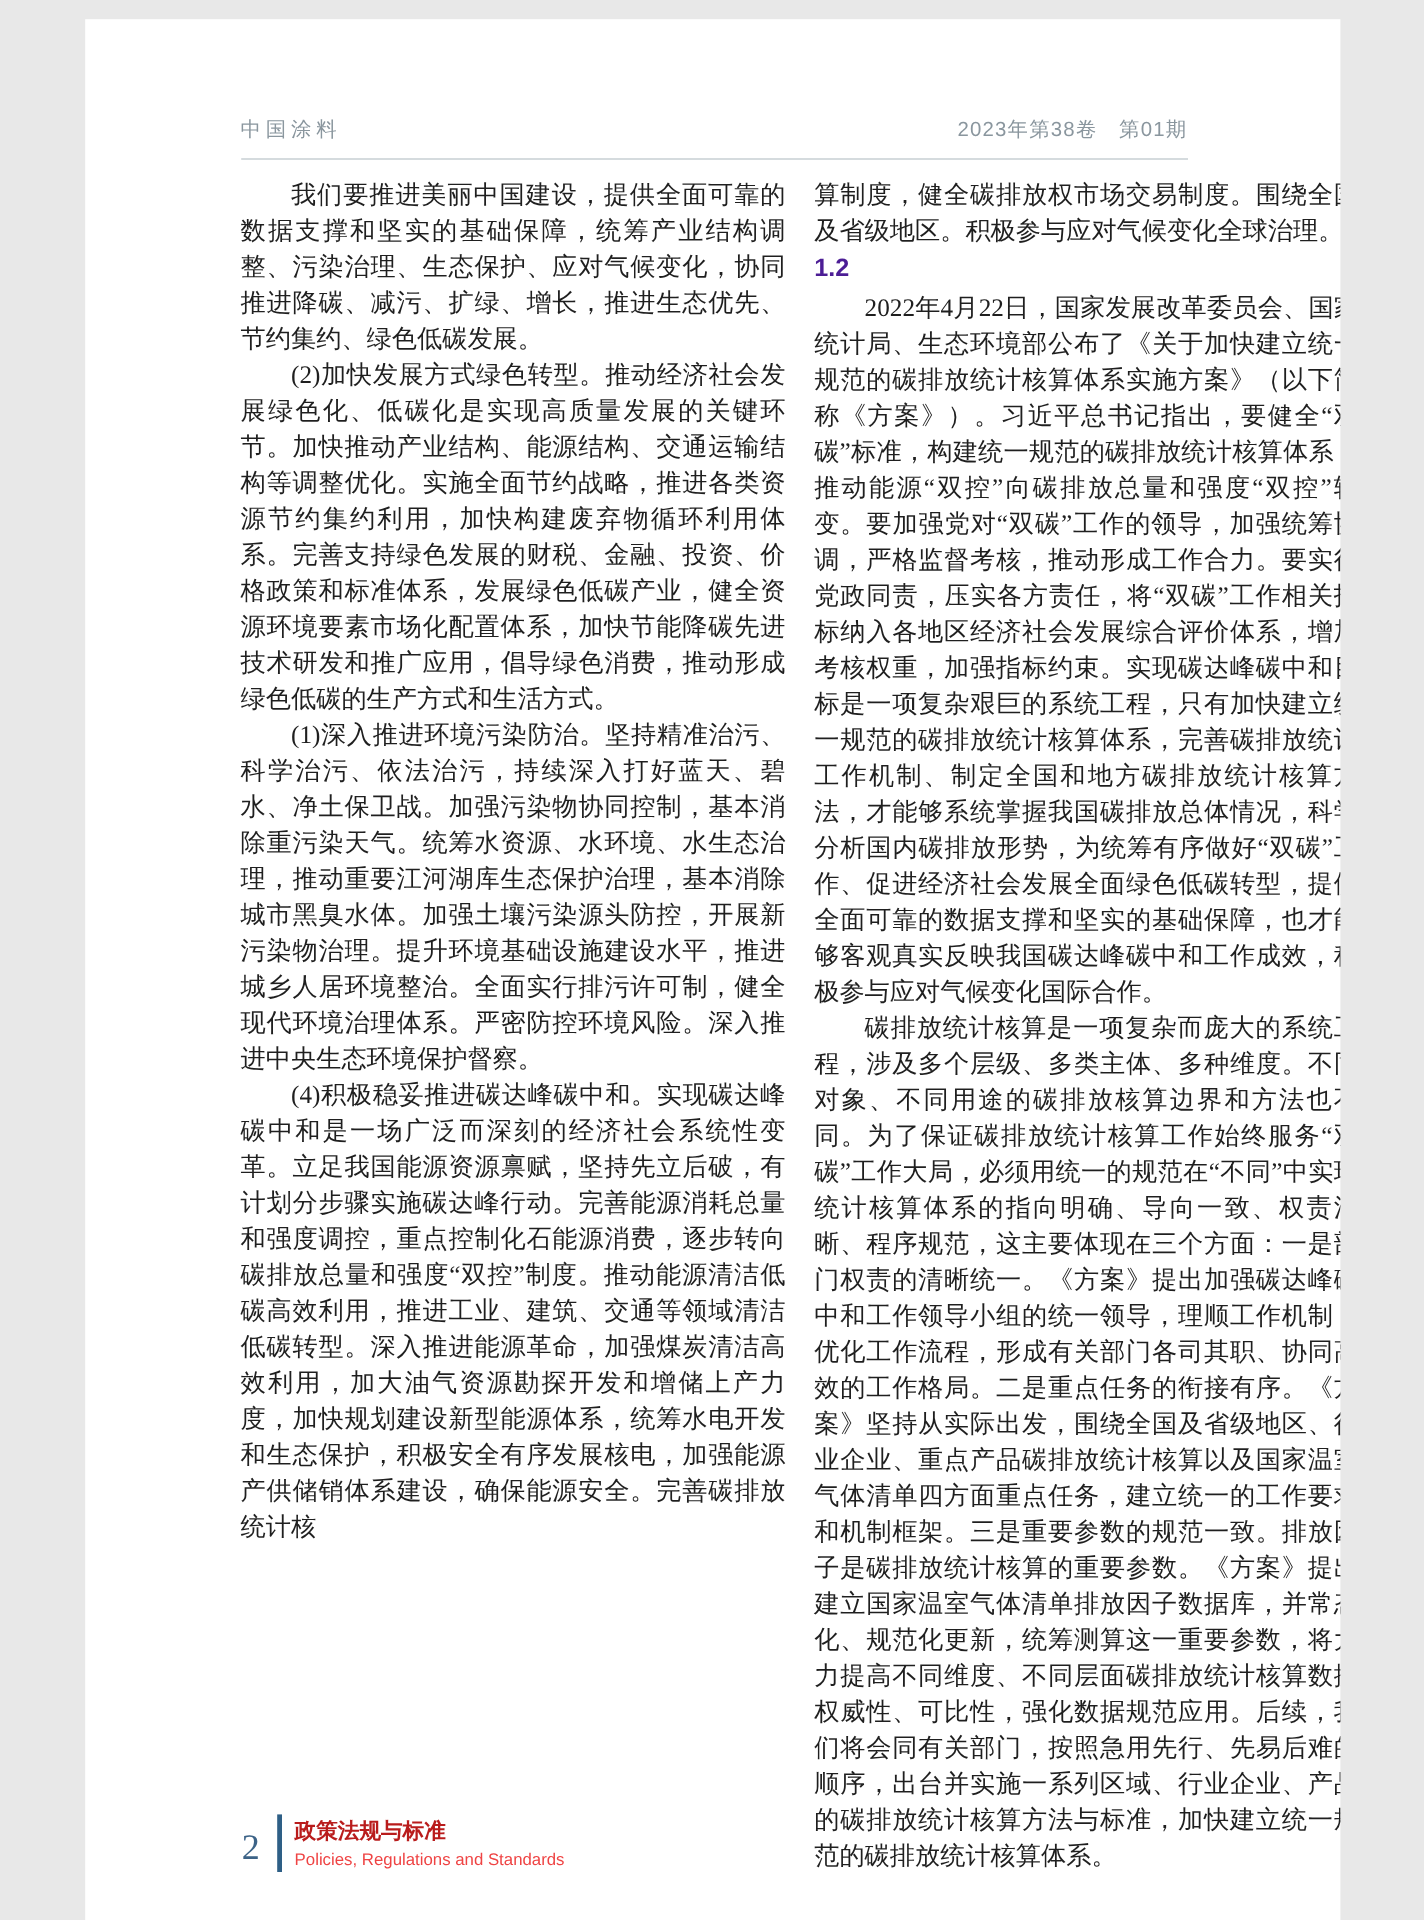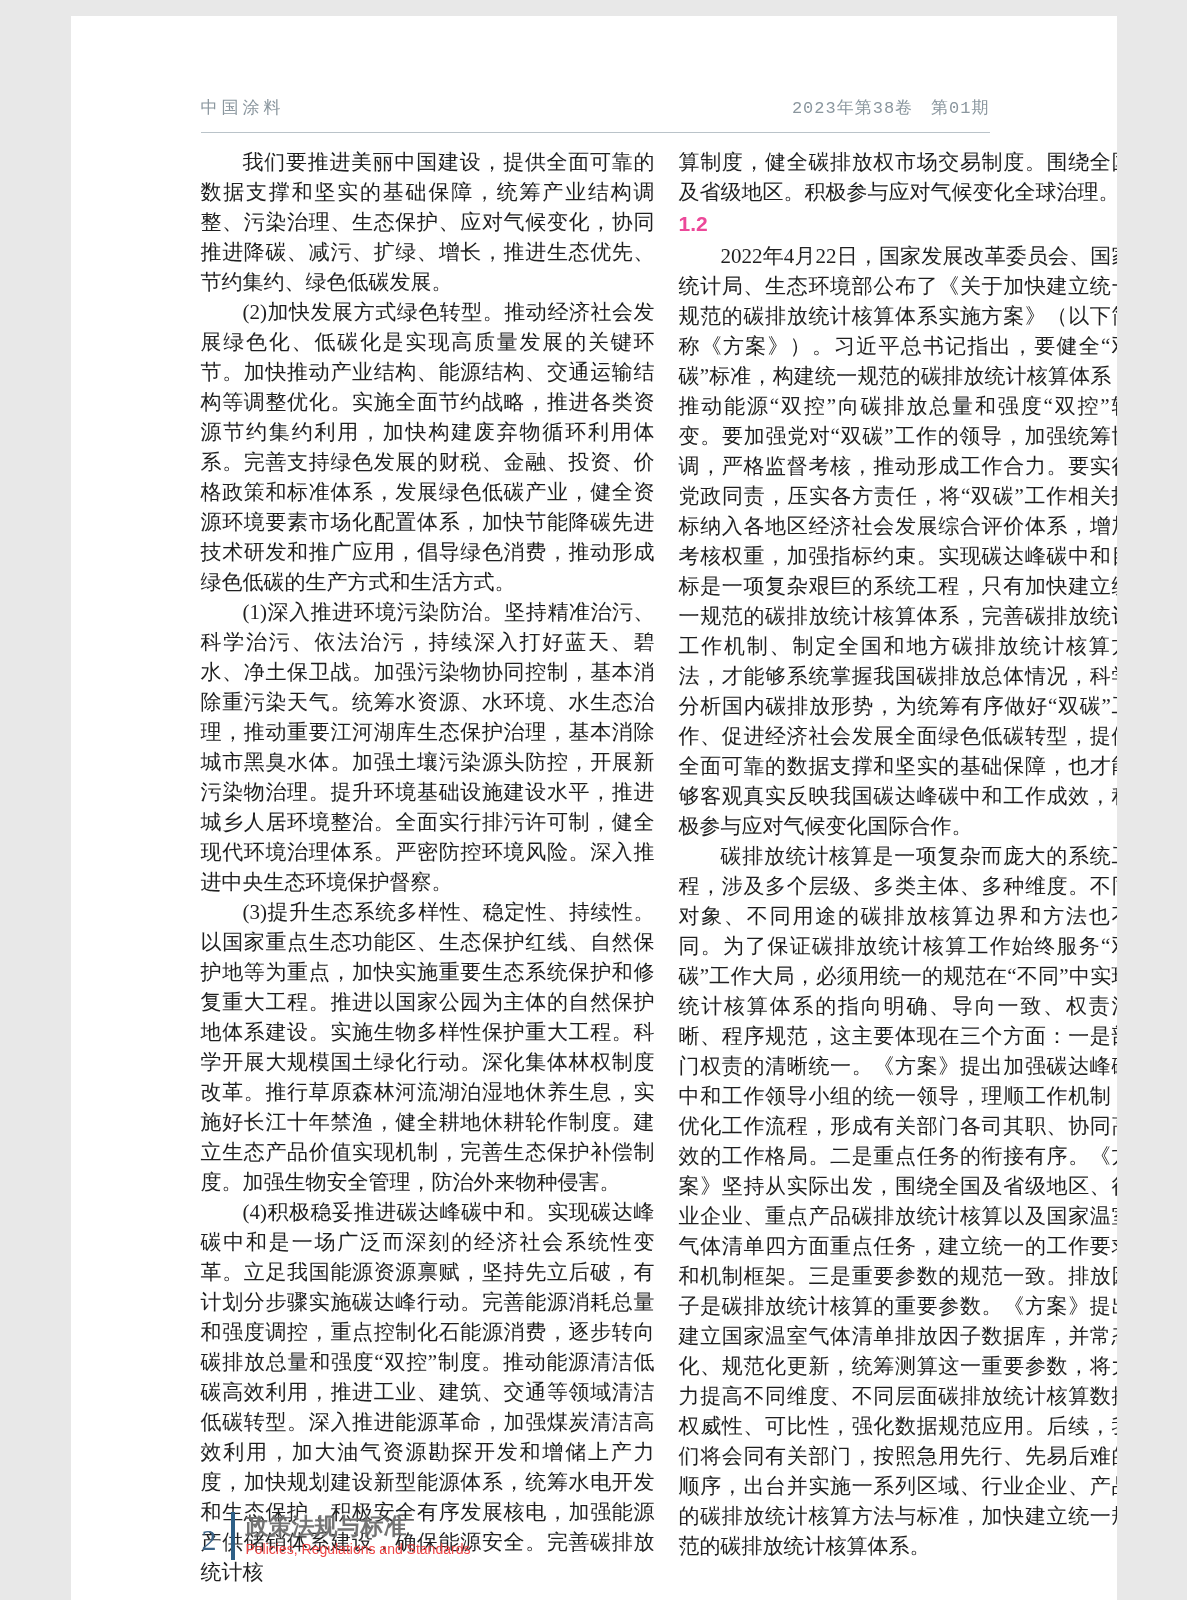--- a/index.html
+++ b/index.html
@@ -18,21 +18,21 @@
     position: absolute;
     top: 80px; left: 130px; right: 127px;
     display: flex;
     justify-content: space-between;
     align-items: flex-end;
     font-family: "Liberation Sans", "DejaVu Sans", sans-serif;
     font-size: 17px;
     color: #8a969e;
   }
   .journal-name { letter-spacing: 4px; }
-  .issue-info { letter-spacing: 1px; font-family: Liberation Mono, monospace; }
+  .issue-info { letter-spacing: 1px; }
   .header-rule {
     position: absolute;
     top: 116px; left: 130px; right: 127px;
     height: 1px;
     background: #bac3c9;
   }
   
   .content {
     position: absolute;
     top: 131px; left: 130px;
@@ -49,21 +49,21 @@
   .column p { margin: 0; text-indent: 2em; }
   .column p.no-indent { text-indent: 0; }
   
   .section-heading {
     display: flex;
     margin: 2px 0;
     font-family: "Liberation Sans", "DejaVu Sans", sans-serif;
     font-weight: bold;
     font-size: 21px;
     line-height: 30px;
-    color: #ec4899;
+    color: #4c1d95;
     text-align: left;
   }
   .section-heading .num { flex: 0 0 2.4em; }
   .section-heading .title { flex: 1; }
   
   .footer {
     position: absolute;
     left: 131px; top: 1496px;
     display: flex;
     align-items: center;
@@ -76,22 +76,22 @@
     transform: translateY(4px);
   }
   .footer-bar {
     width: 4px; height: 48px;
     background: #2e5f86;
     margin-right: 11px;
   }
   .footer-title-zh {
     font-family: "Liberation Sans", "DejaVu Sans", sans-serif;
     font-weight: bold;
-    font-size: 23px;
-    color: #737373;
+    font-size: 18px;
+    color: #b91c1c;
     line-height: 26px;
   }
   .footer-title-en {
     font-family: "Liberation Sans", "DejaVu Sans", sans-serif;
     font-size: 14px;
     color: #ef4444;
     line-height: 20px;
   }
 </style>
 </head>
@@ -104,21 +104,20 @@
     <span class="issue-info">2023年第38卷　第01期</span>
   </div>
   <div class="header-rule"></div>
 
   <div class="content">
 
     <div class="column">
       <p>我们要推进美丽中国建设，提供全面可靠的数据支撑和坚实的基础保障，统筹产业结构调整、污染治理、生态保护、应对气候变化，协同推进降碳、减污、扩绿、增长，推进生态优先、节约集约、绿色低碳发展。</p>
       <p>(2)加快发展方式绿色转型。推动经济社会发展绿色化、低碳化是实现高质量发展的关键环节。加快推动产业结构、能源结构、交通运输结构等调整优化。实施全面节约战略，推进各类资源节约集约利用，加快构建废弃物循环利用体系。完善支持绿色发展的财税、金融、投资、价格政策和标准体系，发展绿色低碳产业，健全资源环境要素市场化配置体系，加快节能降碳先进技术研发和推广应用，倡导绿色消费，推动形成绿色低碳的生产方式和生活方式。</p>
       <p>(1)深入推进环境污染防治。坚持精准治污、科学治污、依法治污，持续深入打好蓝天、碧水、净土保卫战。加强污染物协同控制，基本消除重污染天气。统筹水资源、水环境、水生态治理，推动重要江河湖库生态保护治理，基本消除城市黑臭水体。加强土壤污染源头防控，开展新污染物治理。提升环境基础设施建设水平，推进城乡人居环境整治。全面实行排污许可制，健全现代环境治理体系。严密防控环境风险。深入推进中央生态环境保护督察。</p>
-      <p>(3)提升生态系统多样性、稳定性、持续性。以国家重点生态功能区、生态保护红线、自然保护地等为重点，加快实施重要生态系统保护和修复重大工程。推进以国家公园为主体的自然保护地体系建设。实施生物多样性保护重大工程。科学开展大规模国土绿化行动。深化集体林权制度改革。推行草原森林河流湖泊湿地休养生息，实施好长江十年禁渔，健全耕地休耕轮作制度。建立生态产品价值实现机制，完善生态保护补偿制度。加强生物安全管理，防治外来物种侵害。</p>
       <p>(4)积极稳妥推进碳达峰碳中和。实现碳达峰碳中和是一场广泛而深刻的经济社会系统性变革。立足我国能源资源禀赋，坚持先立后破，有计划分步骤实施碳达峰行动。完善能源消耗总量和强度调控，重点控制化石能源消费，逐步转向碳排放总量和强度“双控”制度。推动能源清洁低碳高效利用，推进工业、建筑、交通等领域清洁低碳转型。深入推进能源革命，加强煤炭清洁高效利用，加大油气资源勘探开发和增储上产力度，加快规划建设新型能源体系，统筹水电开发和生态保护，积极安全有序发展核电，加强能源产供储销体系建设，确保能源安全。完善碳排放统计核</p>
     </div>
 
     <div class="column">
       <p class="no-indent">算制度，健全碳排放权市场交易制度。围绕全国及省级地区。积极参与应对气候变化全球治理。</p>
       <div class="section-heading">
         <span class="num">1.2</span>
       </div>
       <p>2022年4月22日，国家发展改革委员会、国家统计局、生态环境部公布了《关于加快建立统一规范的碳排放统计核算体系实施方案》（以下简称《方案》）。习近平总书记指出，要健全“双碳”标准，构建统一规范的碳排放统计核算体系，推动能源“双控”向碳排放总量和强度“双控”转变。要加强党对“双碳”工作的领导，加强统筹协调，严格监督考核，推动形成工作合力。要实行党政同责，压实各方责任，将“双碳”工作相关指标纳入各地区经济社会发展综合评价体系，增加考核权重，加强指标约束。实现碳达峰碳中和目标是一项复杂艰巨的系统工程，只有加快建立统一规范的碳排放统计核算体系，完善碳排放统计工作机制、制定全国和地方碳排放统计核算方法，才能够系统掌握我国碳排放总体情况，科学分析国内碳排放形势，为统筹有序做好“双碳”工作、促进经济社会发展全面绿色低碳转型，提供全面可靠的数据支撑和坚实的基础保障，也才能够客观真实反映我国碳达峰碳中和工作成效，积极参与应对气候变化国际合作。</p>
       <p>碳排放统计核算是一项复杂而庞大的系统工程，涉及多个层级、多类主体、多种维度。不同对象、不同用途的碳排放核算边界和方法也不同。为了保证碳排放统计核算工作始终服务“双碳”工作大局，必须用统一的规范在“不同”中实现统计核算体系的指向明确、导向一致、权责清晰、程序规范，这主要体现在三个方面：一是部门权责的清晰统一。《方案》提出加强碳达峰碳中和工作领导小组的统一领导，理顺工作机制，优化工作流程，形成有关部门各司其职、协同高效的工作格局。二是重点任务的衔接有序。《方案》坚持从实际出发，围绕全国及省级地区、行业企业、重点产品碳排放统计核算以及国家温室气体清单四方面重点任务，建立统一的工作要求和机制框架。三是重要参数的规范一致。排放因子是碳排放统计核算的重要参数。《方案》提出建立国家温室气体清单排放因子数据库，并常态化、规范化更新，统筹测算这一重要参数，将大力提高不同维度、不同层面碳排放统计核算数据权威性、可比性，强化数据规范应用。后续，我们将会同有关部门，按照急用先行、先易后难的顺序，出台并实施一系列区域、行业企业、产品的碳排放统计核算方法与标准，加快建立统一规范的碳排放统计核算体系。</p>

